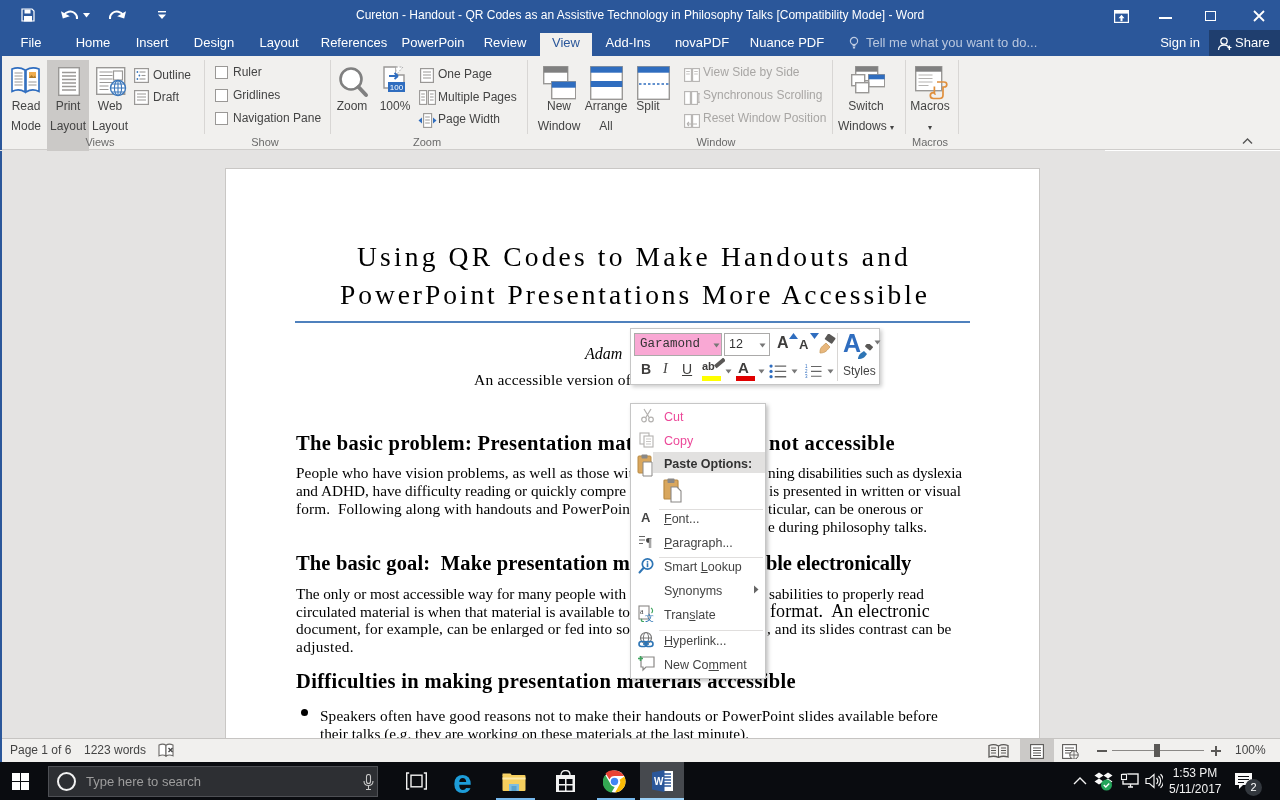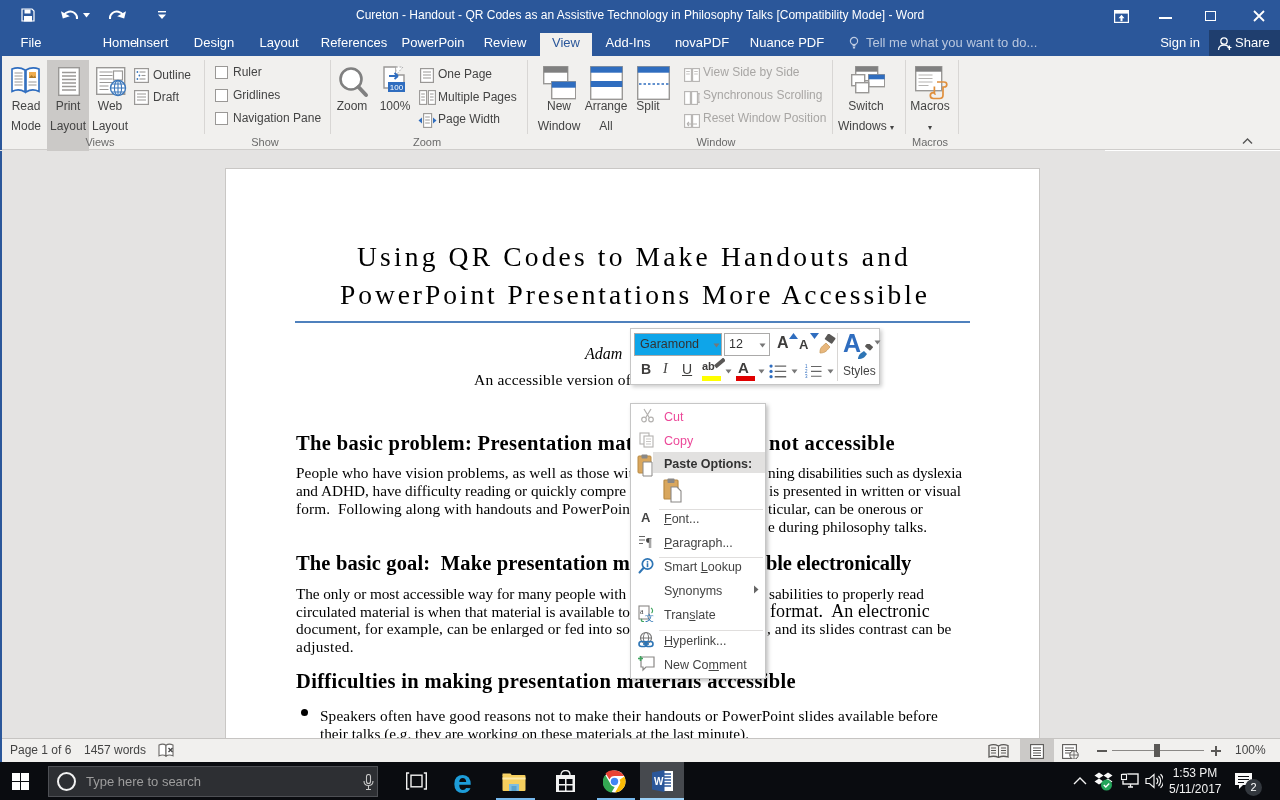--- a/index.html
+++ b/index.html
@@ -82,21 +82,21 @@
     <div class="abs" style="left:1159px;top:17px;width:13px;height:2px;background:#fff"></div>
 
     <div class="abs" style="left:1205px;top:11px;width:11px;height:10px;border:1.5px solid #fff"></div>
 
     <svg class="abs" style="left:1252px;top:9px" width="14" height="14" viewBox="0 0 14 14">
       <path d="M2 2 L12 12 M12 2 L2 12" stroke="#fff" stroke-width="1.8"></path>
     </svg>
   </div>
   <div id="tabrow">
     <div class="tab" style="left:10px;width:42px;">File</div>
-    <div class="tab" style="left:68px;width:50px;margin-left:27px;">Home</div>
+    <div class="tab" style="left:68px;width:50px;">Home</div>
     <div class="tab" style="left:130px;width:44px;">Insert</div>
     <div class="tab" style="left:188px;width:52px;">Design</div>
     <div class="tab" style="left:252px;width:54px;">Layout</div>
     <div class="tab" style="left:316px;width:76px;">References</div>
     <div class="tab" style="left:400px;width:66px;">PowerPoin</div>
     <div class="tab" style="left:476px;width:58px;">Review</div>
     <div class="tab tabsel" style="left:540px;width:52px;">View</div>
     <div class="tab" style="left:600px;width:56px;">Add-Ins</div>
     <div class="tab" style="left:668px;width:68px;">novaPDF</div>
     <div class="tab" style="left:742px;width:90px;">Nuance PDF</div>
@@ -312,21 +312,21 @@
     <div class="ser" id="p2l3" style="left:296px;top:470.20000000000005px;font-size:15.3px;line-height:15.3px;letter-spacing:0.080px;">document, for example, can be enlarged or fed into so</div>
     <div class="ser" id="p2r3" style="left:767px;top:470.20000000000005px;font-size:15.3px;line-height:15.3px;letter-spacing:0.070px;">, and its slides contrast can be</div>
     <div class="ser" id="p2l4" style="left:296px;top:488.20000000000005px;font-size:15.3px;line-height:15.3px;letter-spacing:0.354px;">adjusted.</div>
     <div class="ser" id="h3" style="left:296px;top:520.3px;font-size:20.5px;line-height:20.5px;font-weight:bold;letter-spacing:0.343px;">Difficulties in making presentation materials accessible</div>
     <div style="position:absolute;left:301px;top:558px;width:7px;height:7px;border-radius:50%;background:#000;"></div>
     <div class="ser" id="b1" style="left:320px;top:556.7px;font-size:15.3px;line-height:15.3px;letter-spacing:0.117px;">Speakers often have good reasons not to make their handouts or PowerPoint slides available before</div>
     <div class="ser" id="b2" style="left:320px;top:574.7px;font-size:15.3px;line-height:15.3px;letter-spacing:-0.030px;">their talks (e.g. they are working on these materials at the last minute).</div>
   </div>
   <div id="minibar">
 
-    <div class="abs" style="left:3px;top:4px;width:88px;height:23px;border:1px solid #abaaa9;background:#0ea5e9;">
+    <div class="abs" style="left:3px;top:4px;width:88px;height:23px;border:1px solid #abaaa9;background:#f9a8d4;font-family:Liberation Mono, monospace;">
       <div class="abs" style="left:5px;top:3px;font-size:12.5px;color:#333;">Garamond</div>
       <svg class="abs" style="left:78px;top:9px" width="8" height="5" viewBox="0 0 8 5">
           <path d="M0.5 0.5 h6 l-3 4 z" fill="#777"></path>
         </svg>
     </div>
 
     <div class="abs" style="left:93px;top:4px;width:46px;height:23px;border:1px solid #abaaa9;background:#fff;">
       <div class="abs" style="left:4px;top:3px;font-size:12.5px;color:#333;">12</div>
       <svg class="abs" style="left:34px;top:9px" width="8" height="5" viewBox="0 0 8 5">
           <path d="M0.5 0.5 h6 l-3 4 z" fill="#777"></path>
@@ -497,21 +497,21 @@
       <path d="M4 2 h13 v10 h-8 l-3 3 v-3 h-2 z" fill="#fff" stroke="#8a8886" stroke-width="1.2"></path>
       <path d="M3.5 1 v5 M1 3.5 h5" stroke="#3fa45f" stroke-width="1.6"></path>
     </svg>
     <div class="mi" style="top:250px;">
         <span class="lbl">New Co<u>m</u>ment</span>
       </div>
   </div>
   <div id="statusbar">
     <div class="abs" style="left:0;top:-1px;width:2px;height:25px;background:#2b579a;"></div>
     <div class="abs" style="left:10px;top:4px;">Page 1 of 6</div>
-    <div class="abs" style="left:84px;top:4px;">1457 words</div>
+    <div class="abs" style="left:84px;top:4px;">1223 words</div>
     <svg class="abs" style="left:158px;top:4px" width="18" height="16" viewBox="0 0 18 16">
       <path d="M1 2 C3.5 0.8, 6 0.8, 8 2.2 L8 13 C6 11.7, 3.5 11.7, 1 12.8 Z" fill="#fff" stroke="#6a6866" stroke-width="1.1"></path>
       <path d="M15 2 C12.5 0.8, 10 0.8, 8 2.2 L8 13 C10 11.7, 12.5 11.7, 15 12.8 Z" fill="#fff" stroke="#6a6866" stroke-width="1.1"></path>
       <path d="M10.5 5 l4 4 M14.5 5 l-4 4" stroke="#444" stroke-width="1.3"></path>
     </svg>
 
     <svg class="abs" style="left:988px;top:5px" width="21" height="15" viewBox="0 0 21 15">
       <path d="M1 1.5 C4 0.4, 7.5 0.4, 10.5 2 C13.5 0.4, 17 0.4, 20 1.5 L20 13 C17 12, 13.5 12, 10.5 13.4 C7.5 12, 4 12, 1 13 Z" fill="none" stroke="#5a5856" stroke-width="1.3"></path>
       <path d="M10.5 2.2 V13.2 M3 4 h5 M3 6.5 h5 M3 9 h5 M13 4 h5 M13 6.5 h5 M13 9 h5" stroke="#5a5856" stroke-width="1"></path>
     </svg>

